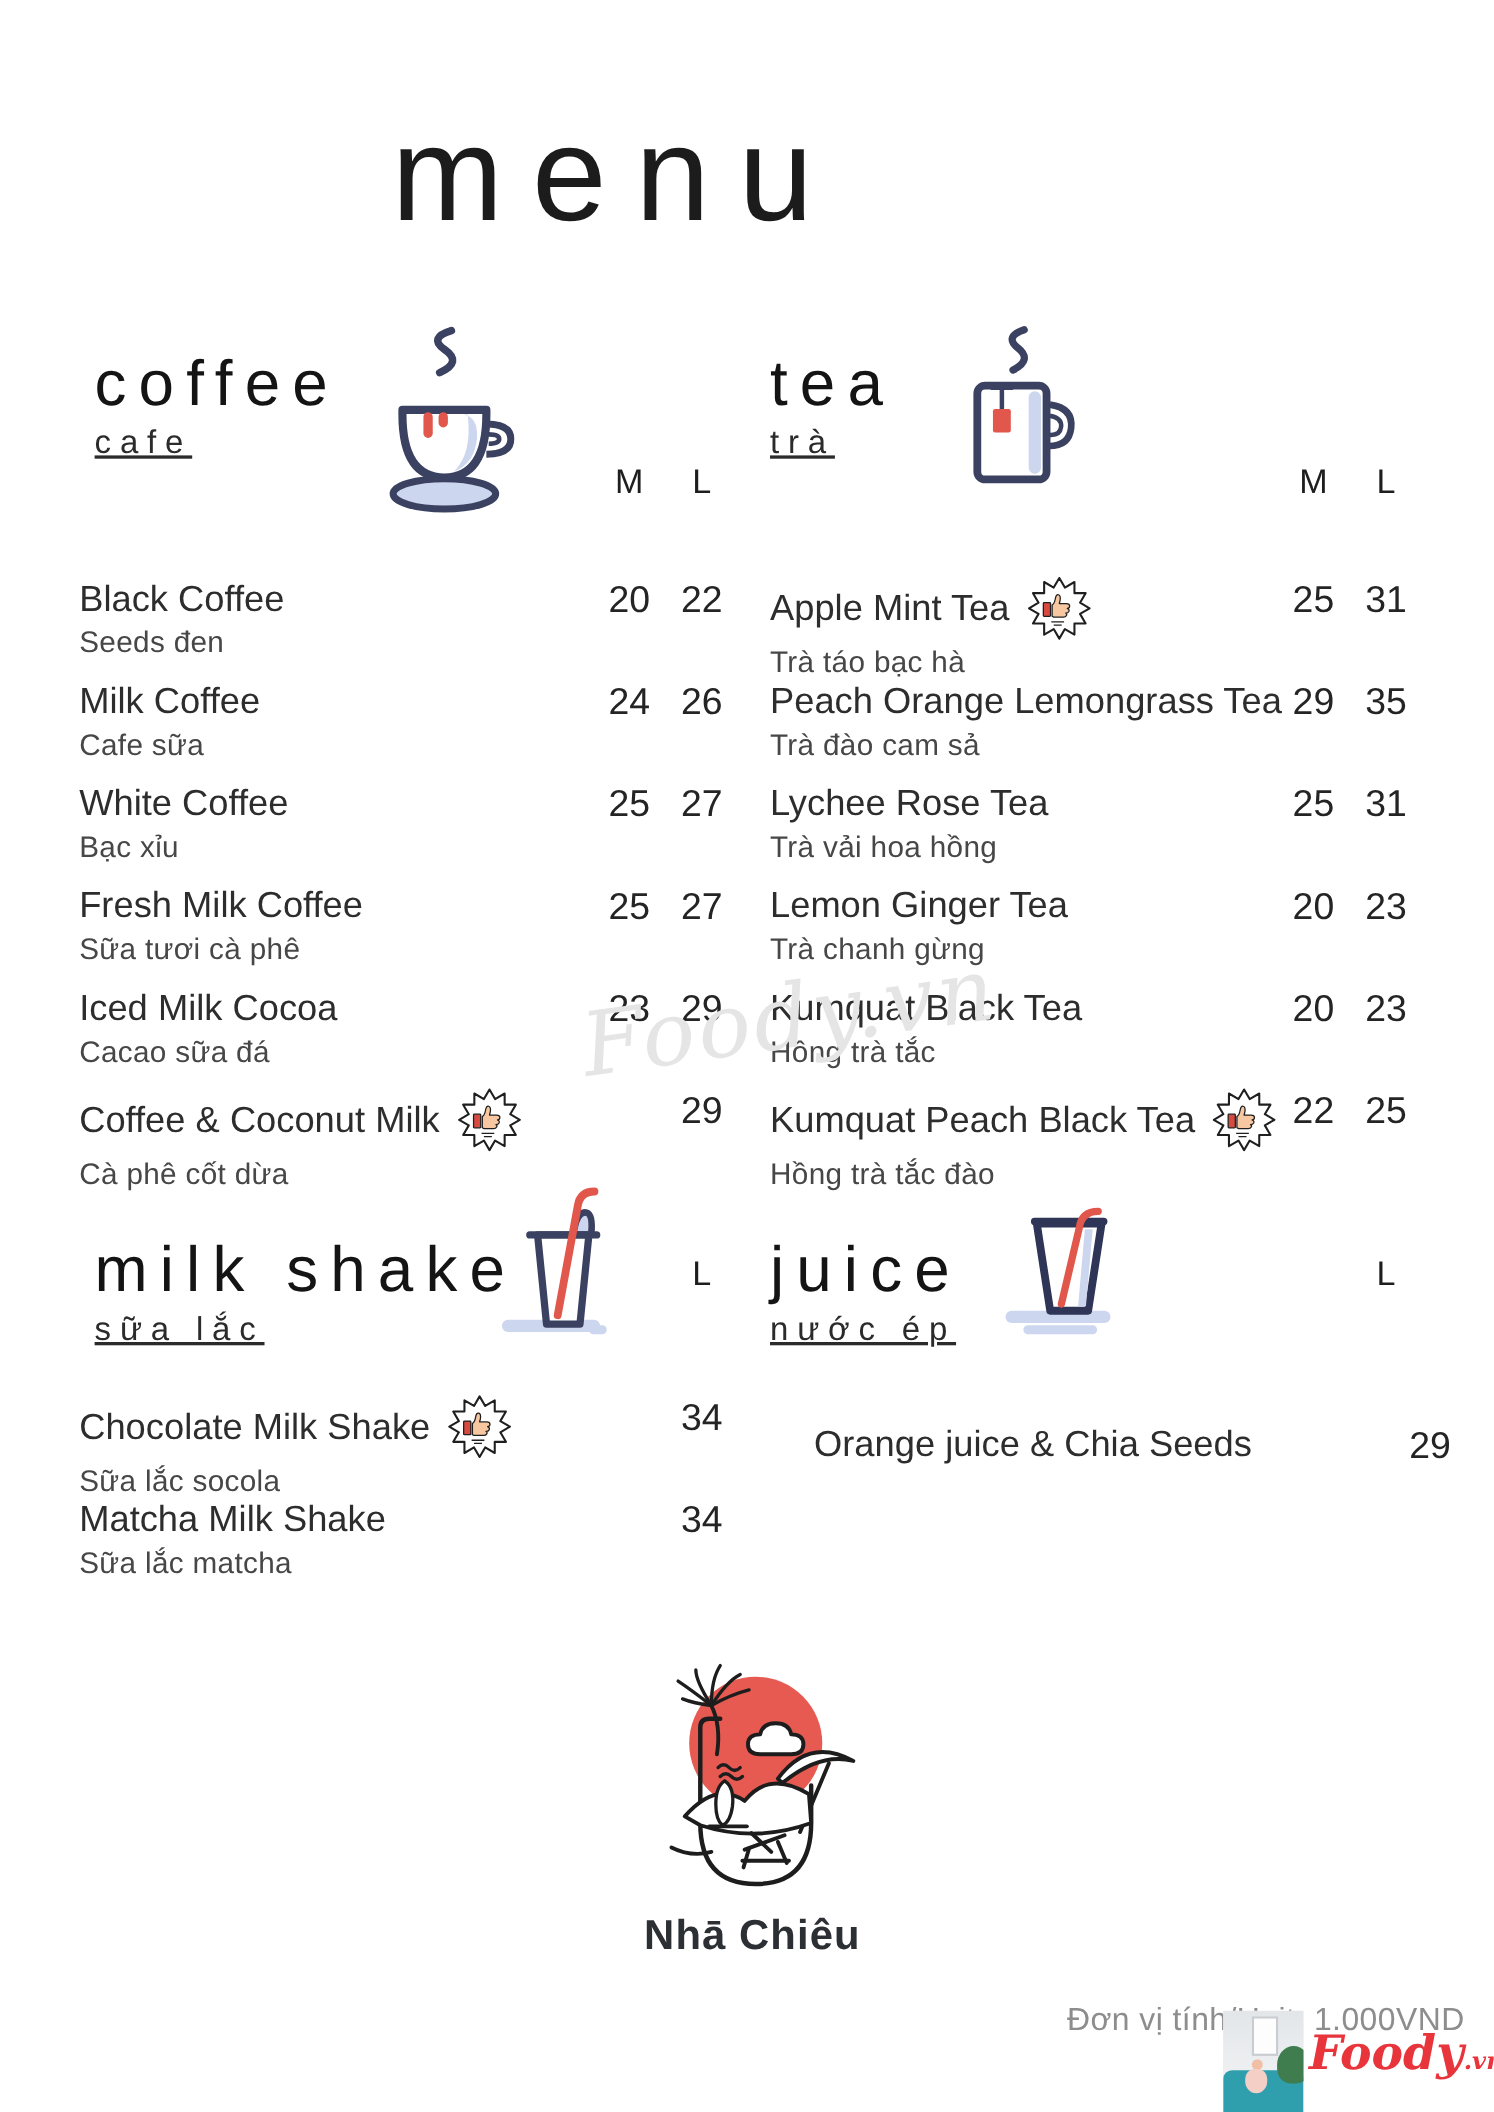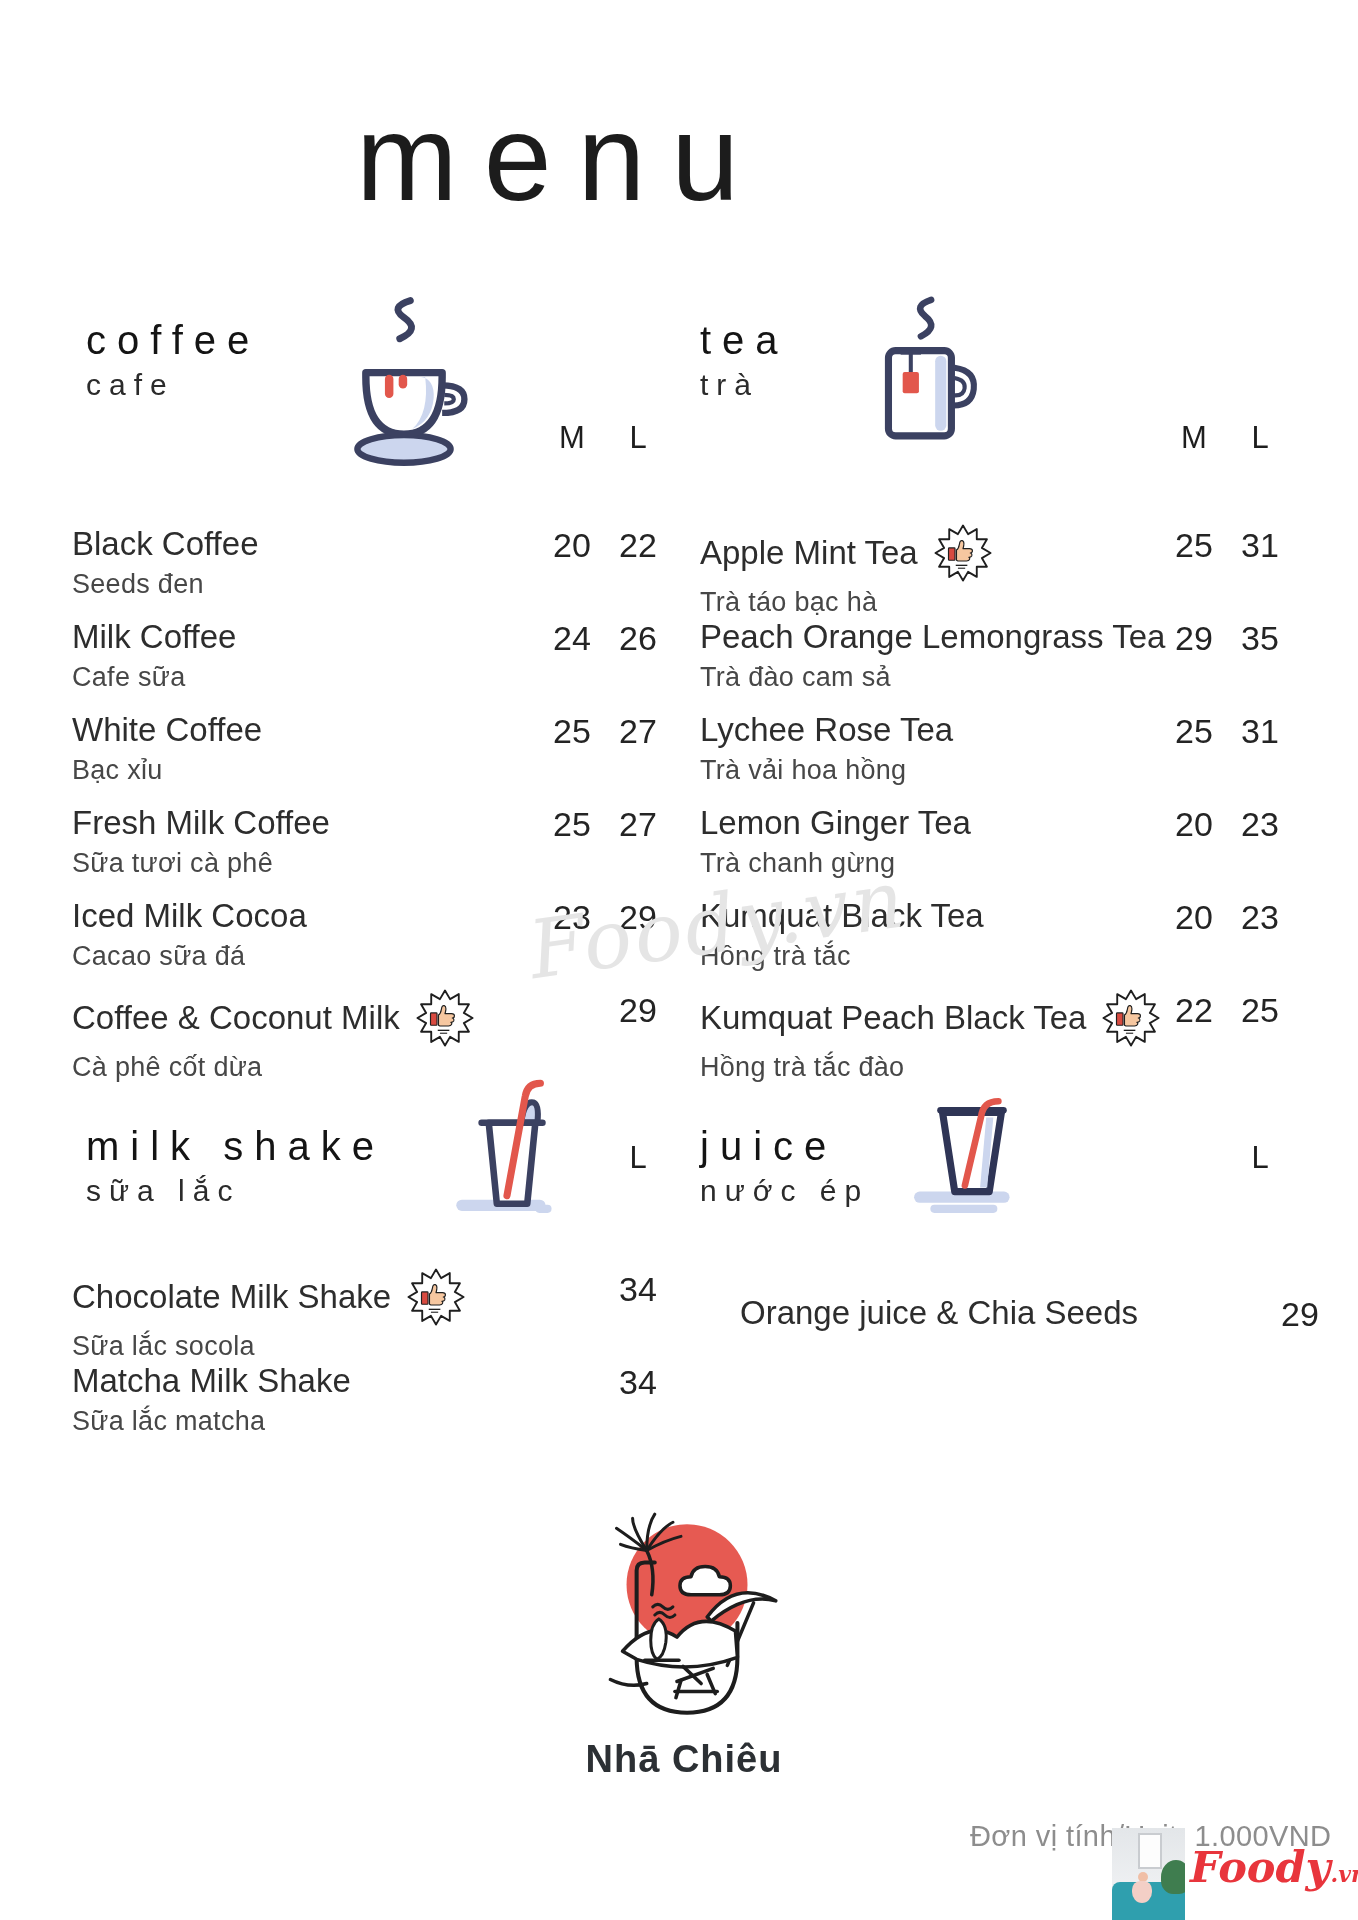--- a/index.html
+++ b/index.html
@@ -5,22 +5,22 @@
   html,body{margin:0;padding:0;background:#ffffff;}
   .page{
     position:relative;width:1358px;height:1920px;background:#ffffff;
     font-family:"Liberation Sans",sans-serif;color:#303030;overflow:hidden;margin:0 auto;
   }
   .menu-title{
     position:absolute;left:356px;top:88px;font-size:122px;font-weight:300;
     letter-spacing:26px;color:#1c1c1c;
   }
   .section-head{position:absolute;}
-  .section-title{font-size:40px;font-weight:300;letter-spacing:11px;color:#141414;line-height:1;}
-  .section-sub{font-size:30px;font-weight:300;letter-spacing:8px;color:#2b2b2b;margin-top:8px;}
+  .section-title{font-size:58px;font-weight:300;letter-spacing:11px;color:#141414;line-height:1;}
+  .section-sub{font-size:30px;font-weight:300;letter-spacing:8px;color:#2b2b2b;margin-top:8px;text-decoration:underline;}
   .icon-abs{position:absolute;}
   .col-h{position:absolute;width:60px;text-align:center;font-size:31px;color:#1e1e1e;}
   .items{position:absolute;}
   .item{position:absolute;left:0;width:100%;}
   .iname{font-size:33px;color:#2d2d2d;font-weight:500;display:flex;align-items:center;gap:16px;line-height:40px;text-align:center;}
   .ilocal{font-size:27px;color:#474747;margin-top:5px;letter-spacing:.3px;}
   .pm,.pl{position:absolute;top:2px;width:60px;text-align:center;font-size:34px;color:#242424;}
   #coffee-items .pm,#shake-items .pm{left:470px;}
   #coffee-items .pl,#shake-items .pl{left:536px;}
   #tea-items .pm,#juice-items .pm{left:464px;}

